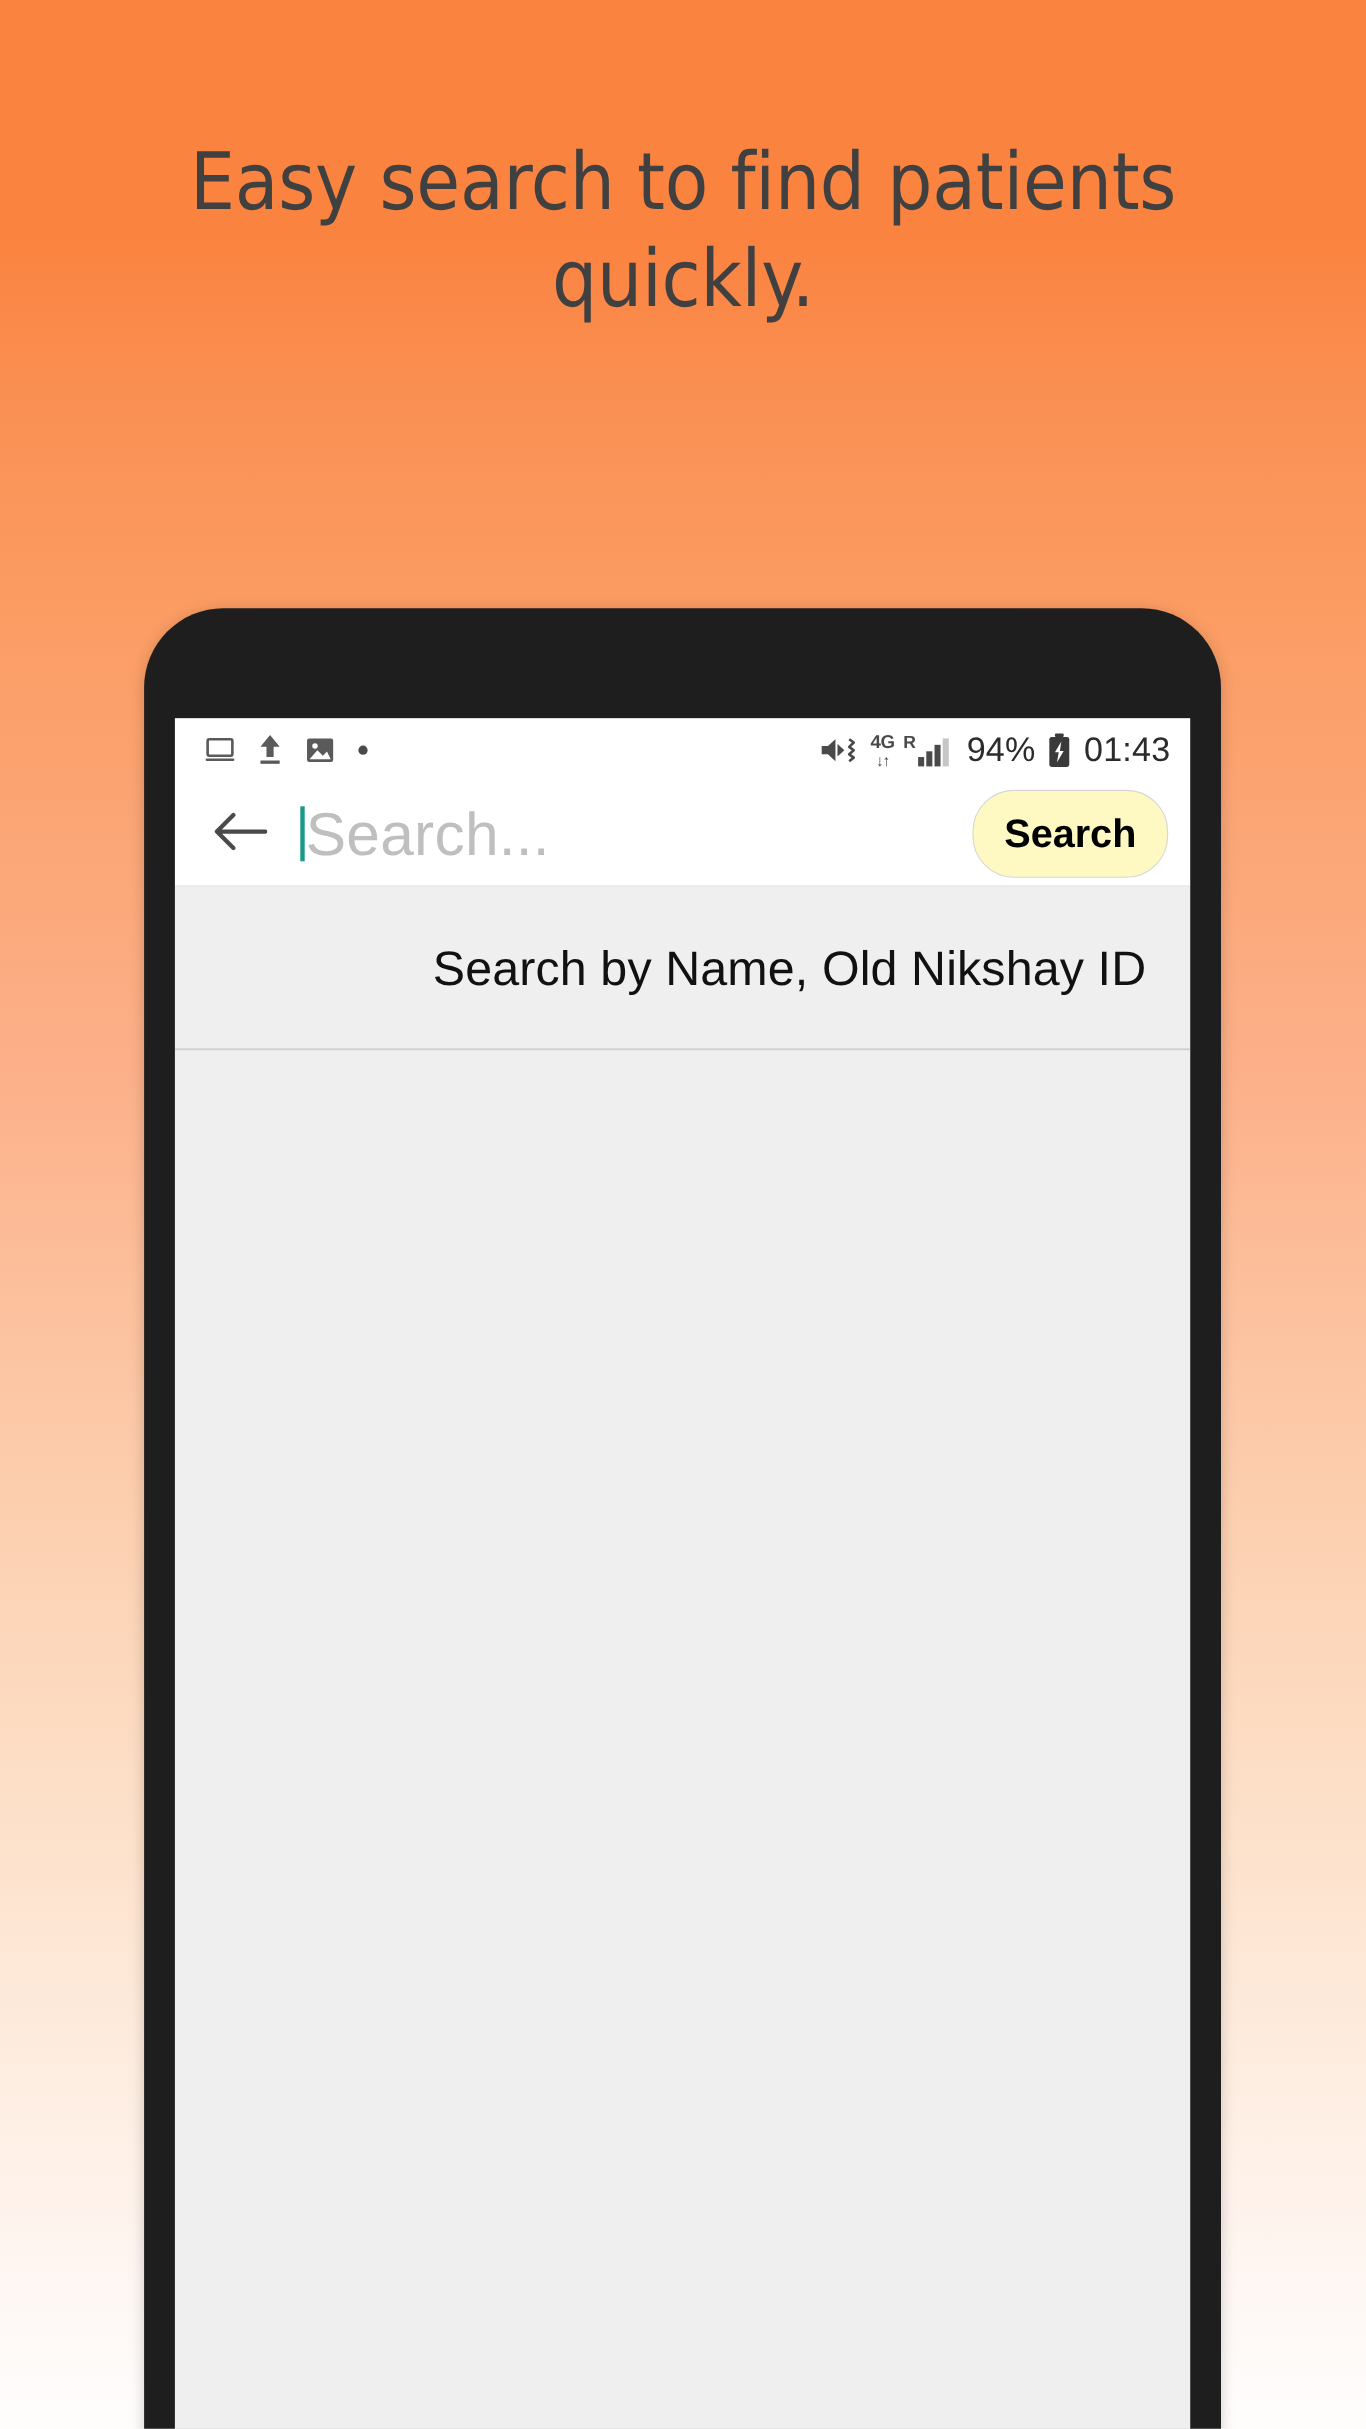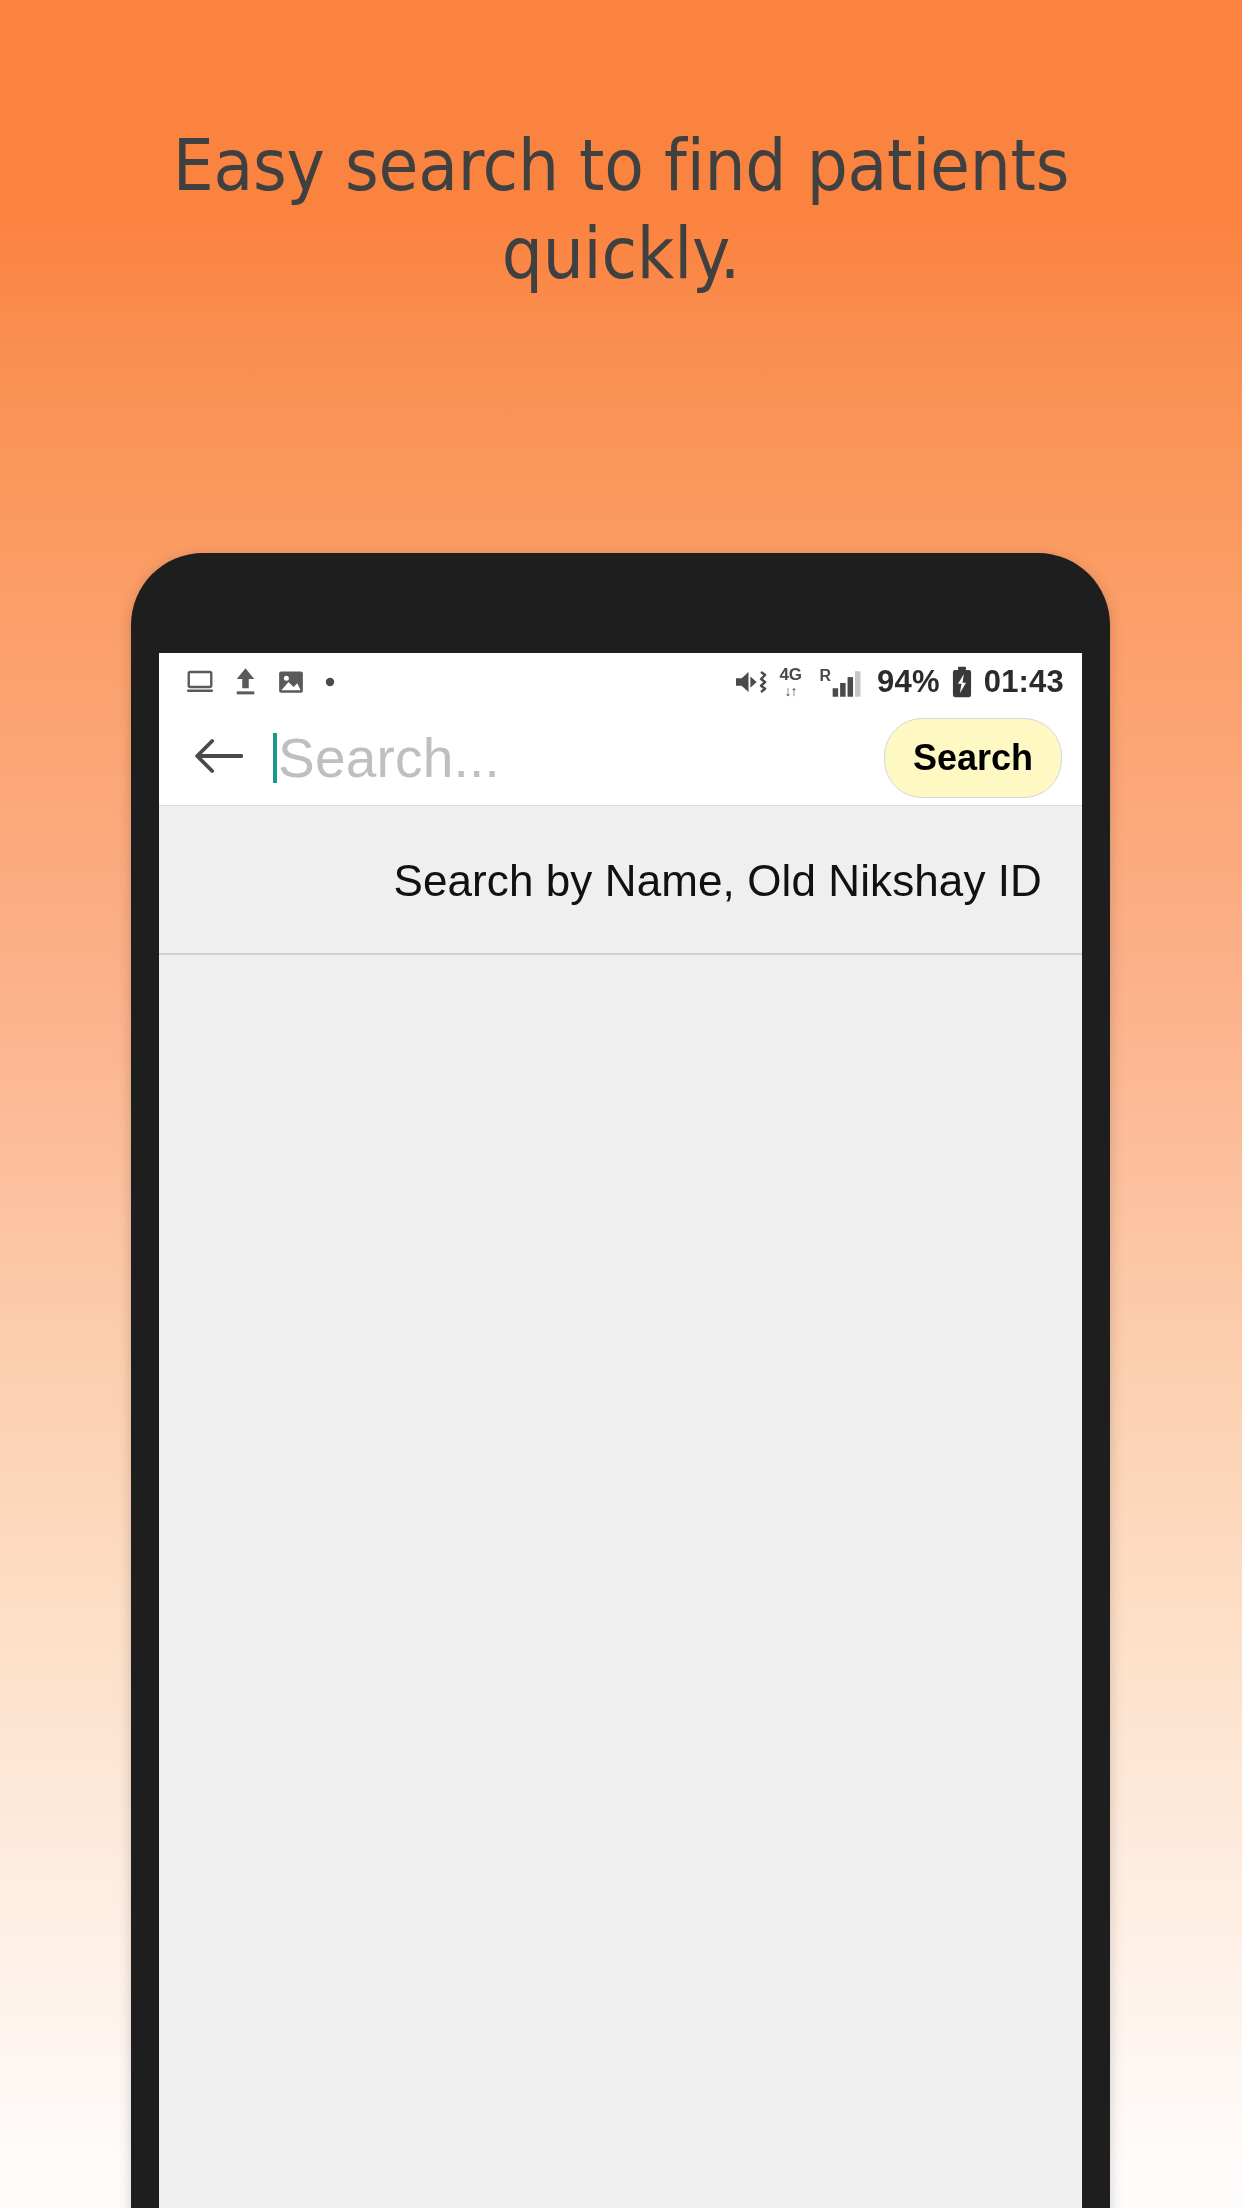--- a/index.html
+++ b/index.html
@@ -67,25 +67,25 @@
     align-items:center;
     padding:0 18px 0 26px;
     flex:0 0 auto;
   }
   .sb-left { display:flex; align-items:center; gap:17px; }
   .sb-right { margin-left:auto; display:flex; align-items:center; gap:11px; }
   .sb-icon { display:flex; align-items:center; }
   .sb-text {
     color:#2B2B2B;
     font-size:31px;
-    font-weight:700;
+    font-weight:400;
     letter-spacing:0.2px;
     font-family:"Liberation Sans", sans-serif;
   }
-  .net-block { display:flex; align-items:flex-end; gap:18px; }
+  .net-block { display:flex; align-items:flex-end; gap:8px; }
   .gen-stack {
     display:flex; flex-direction:column;
     align-items:center; line-height:1; gap:1px;
   }
   .gen-label { font-size:17px; font-weight:700; color:#4A4A4A; letter-spacing:-0.4px; }
   .gen-arrows { font-size:14px; font-weight:700; color:#4A4A4A; letter-spacing:-1px; }
   .roam-stack { display:flex; align-items:flex-end; gap:1px; }
   .roam-r { font-size:16px; font-weight:700; color:#4A4A4A; margin-bottom:13px; }
 
   

